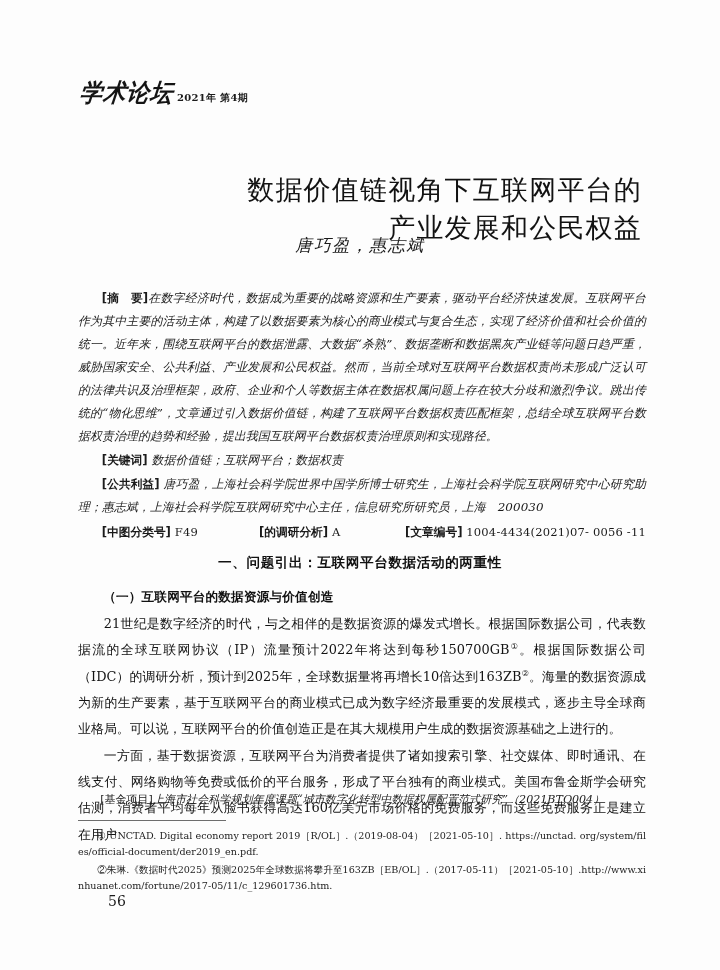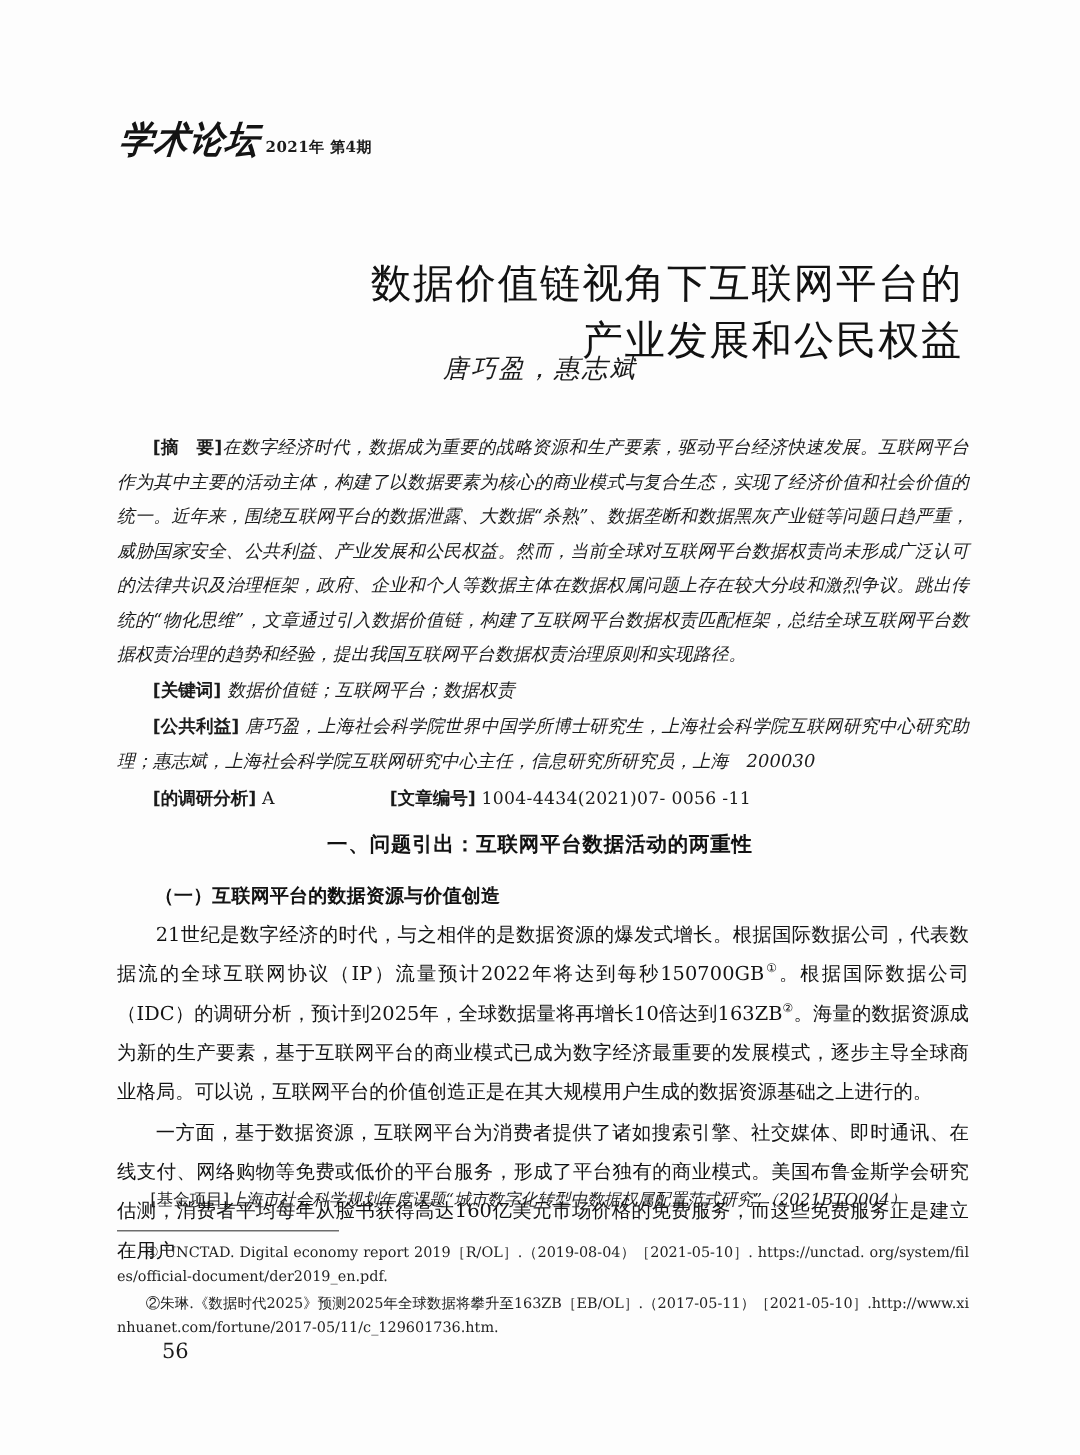--- a/index.html
+++ b/index.html
@@ -254,20 +254,21 @@
   <div class="authors">唐巧盈，惠志斌</div>
 
   <div class="meta-block">
     <p class="meta-para indent"><span class="meta-label">[摘　要]</span><span>在数字经济时代，数据成为重要的战略资源和生产要素，驱动平台经济快速发展。互联网平台作为其中主要的活动主体，构建了以数据要素为核心的商业模式与复合生态，实现了经济价值和社会价值的统一。近年来，围绕互联网平台的数据泄露、大数据“杀熟”、数据垄断和数据黑灰产业链等问题日趋严重，威胁国家安全、公共利益、产业发展和公民权益。然而，当前全球对互联网平台数据权责尚未形成广泛认可的法律共识及治理框架，政府、企业和个人等数据主体在数据权属问题上存在较大分歧和激烈争议。跳出传统的“物化思维”，文章通过引入数据价值链，构建了互联网平台数据权责匹配框架，总结全球互联网平台数据权责治理的趋势和经验，提出我国互联网平台数据权责治理原则和实现路径。</span></p>
 
     <p class="meta-para indent"><span class="meta-label">[关键词]</span> <span>数据价值链；互联网平台；数据权责</span></p>
 
     <p class="meta-para indent"><span class="meta-label">[公共利益]</span> <span>唐巧盈，上海社会科学院世界中国学所博士研究生，上海社会科学院互联网研究中心研究助理；惠志斌，上海社会科学院互联网研究中心主任，信息研究所研究员，上海　200030</span></p>
 
     <div class="ident-row">
+      <span class="ident-cell c1"><span class="meta-label">[中图分类号]</span> <span class="ident-val">F49</span></span>
       <span class="ident-cell c2"><span class="meta-label">[的调研分析]</span> <span class="ident-val">A</span></span>
       <span class="ident-cell"><span class="meta-label">[文章编号]</span> <span class="ident-val">1004-4434(2021)07- 0056 -11</span></span>
     </div>
   </div>
 
   <div class="section-h1">一、问题引出：互联网平台数据活动的两重性</div>
   <div class="section-h2">（一）互联网平台的数据资源与价值创造</div>
 
   <div class="body-block">
     <p class="body-para"><span>21世纪是数字经济的时代，与之相伴的是数据资源的爆发式增长。根据国际数据公司，代表数据流的全球互联网协议（IP）流量预计2022年将达到每秒150700GB</span><sup class="fn">①</sup><span>。根据国际数据公司（IDC）的调研分析，预计到2025年，全球数据量将再增长10倍达到163ZB</span><sup class="fn">②</sup><span>。海量的数据资源成为新的生产要素，基于互联网平台的商业模式已成为数字经济最重要的发展模式，逐步主导全球商业格局。可以说，互联网平台的价值创造正是在其大规模用户生成的数据资源基础之上进行的。</span></p>

